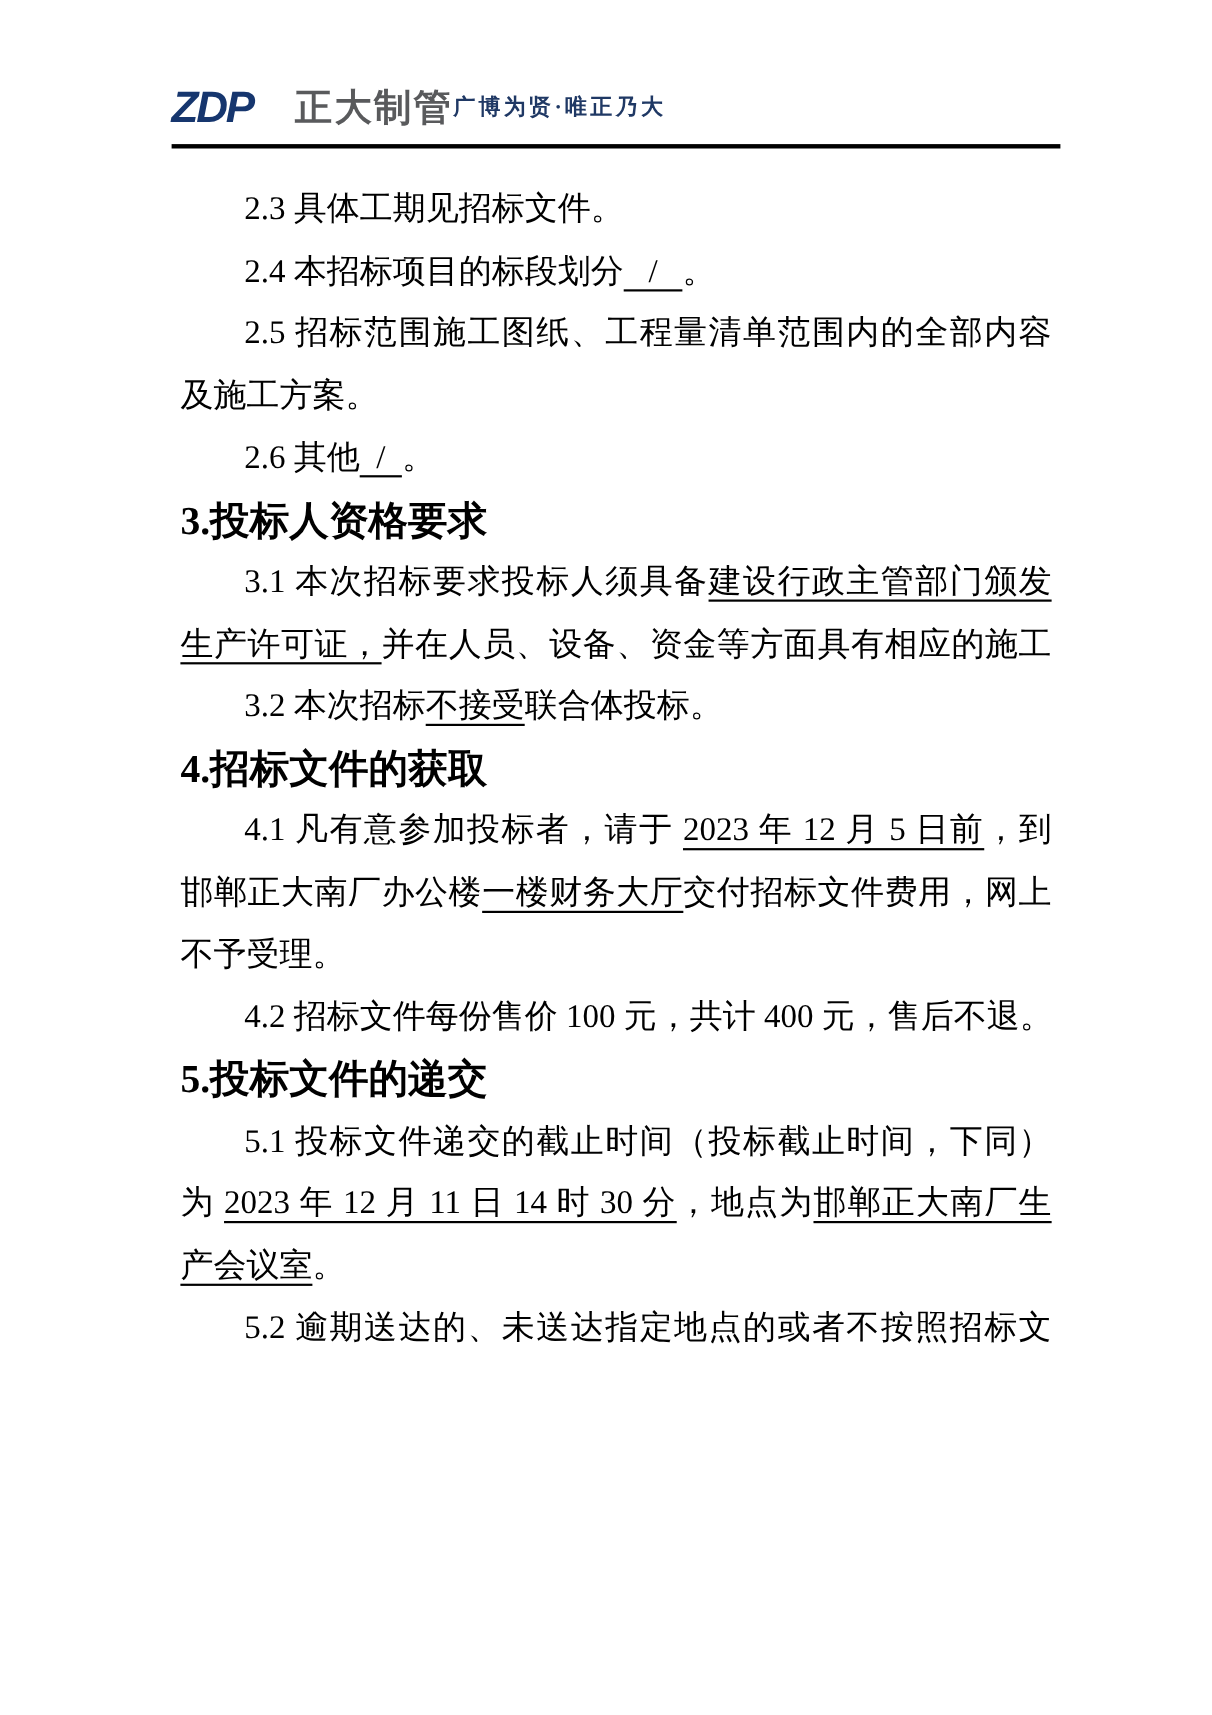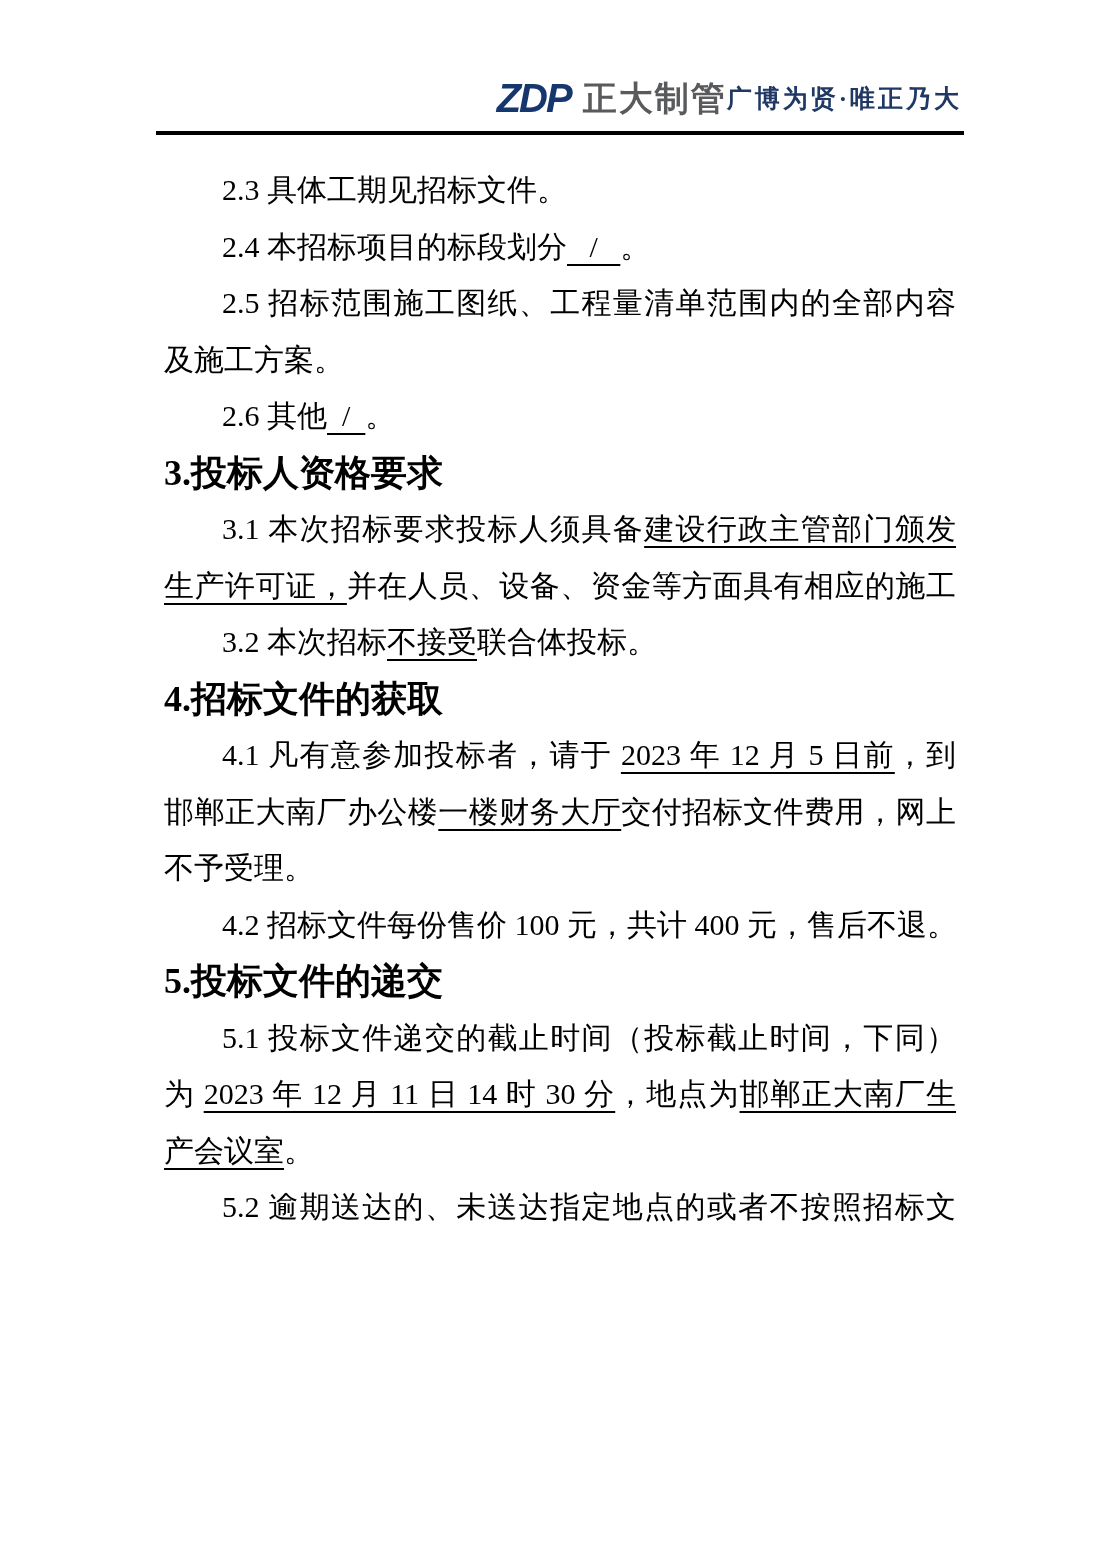--- a/index.html
+++ b/index.html
@@ -11,41 +11,41 @@
     overflow: hidden;
     font-family: "Liberation Serif", "DejaVu Serif", serif;
     color: #000000;
   }
   .header {
     position: absolute;
     left: 156px;
     top: 78px;
     width: 806px;
     display: flex;
-    justify-content: flex-end;
+    justify-content: flex-start;
     align-items: center;
   }
   .logo { display: flex; align-items: center; gap: 12px; }
   .logo-zdp {
     font-family: "Liberation Sans", "DejaVu Sans", sans-serif;
     font-weight: 900;
     font-style: italic;
     font-size: 40px;
     letter-spacing: -2px;
     line-height: 1;
   }
   .logo-name {
     font-family: "Liberation Sans", "DejaVu Sans", sans-serif;
     font-weight: 700;
     font-size: 34px;
     letter-spacing: 2px;
     line-height: 1;
   }
   .slogan {
-    font-size: 25px;
+    font-size: 20px;
     font-weight: 700;
     letter-spacing: 3px;
     line-height: 1;
   }
   .rule {
     position: absolute;
     left: 156px;
     top: 131px;
     width: 808px;
     height: 4px;
@@ -74,21 +74,21 @@
     text-decoration-thickness: 2px;
   }
 </style>
 </head>
 <body>
 
 <div class="page" style="background: rgb(255, 255, 255); color: rgb(0, 0, 0);">
   <div class="header">
     <div class="logo">
       <span class="logo-zdp" style="color: rgb(22, 54, 110);">ZDP</span>
-      <span class="logo-name" style="color: rgb(89, 90, 92);">正大制管</span>
+      <span class="logo-name" style="color: rgb(89, 90, 92); margin-left: 26px;">正大制管</span>
     </div>
     <div class="slogan" style="color: rgb(31, 56, 100);">广博为贤·唯正乃大</div>
   </div>
   <div class="rule" style="background: rgb(0, 0, 0);"></div>
   <div class="doc">
       <div class="block para">
         <div class="line indent"><span>2.3 具体工期见招标文件。</span></div>
       </div>
       <div class="block para">
         <div class="line indent"><span>2.4 本招标项目的标段划分</span><span class="u">&nbsp;&nbsp;&nbsp;/&nbsp;&nbsp;&nbsp;</span><span>。</span></div>

